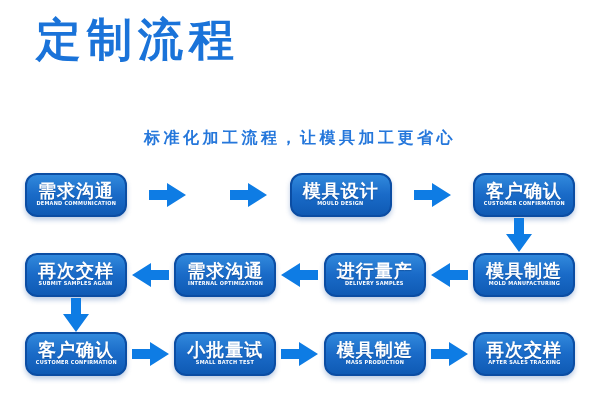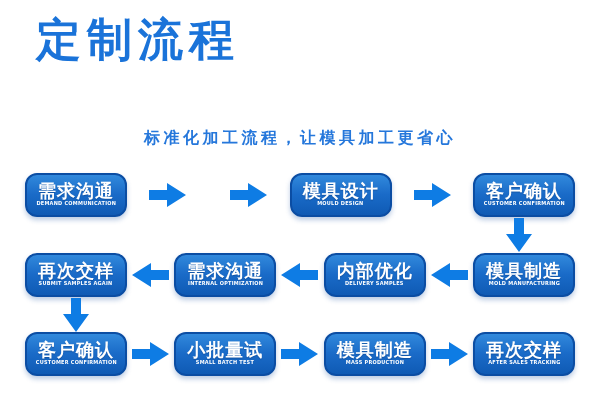--- a/index.html
+++ b/index.html
@@ -130,21 +130,21 @@
   <div class="box">
     <div class="zh">需求沟通</div>
     <div class="en">INTERNAL OPTIMIZATION</div>
   </div>
   <div class="h-arrow">
     <svg width="37" height="24" viewBox="0 0 37 24">
         <path class="arrow-fill" d="M37,7 H19 V0 L0,12 L19,24 V17 H37 Z"></path>
       </svg>
   </div>
   <div class="box">
-    <div class="zh">内部优化</div>
+    <div class="zh">进行量产</div>
     <div class="en">DELIVERY SAMPLES</div>
   </div>
   <div class="h-arrow">
     <svg width="37" height="24" viewBox="0 0 37 24">
         <path class="arrow-fill" d="M37,7 H19 V0 L0,12 L19,24 V17 H37 Z"></path>
       </svg>
   </div>
   <div class="box">
     <div class="zh">模具制造</div>
     <div class="en">MOLD MANUFACTURING</div>

